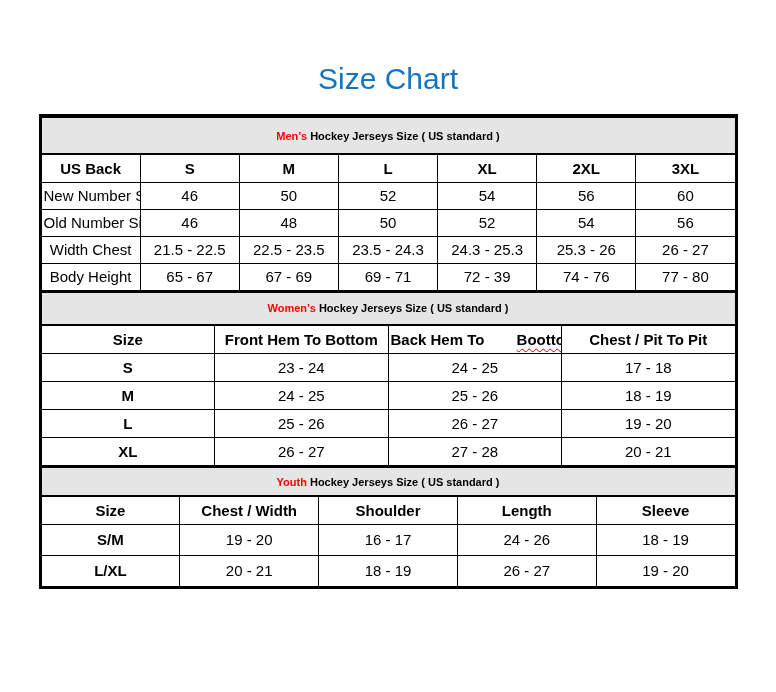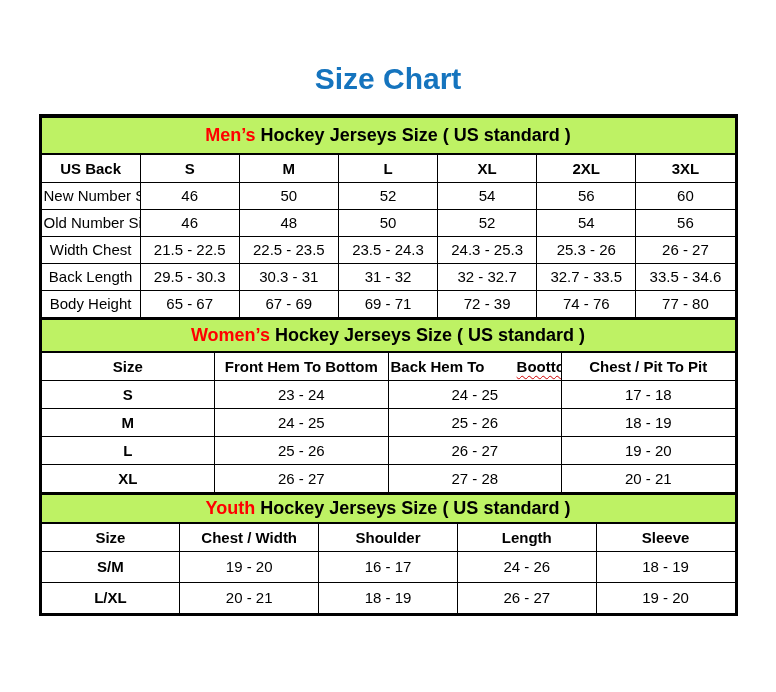--- a/index.html
+++ b/index.html
@@ -8,21 +8,21 @@
     width: 776px; height: 692px;
     background: #ffffff;
     font-family: "Liberation Sans", sans-serif;
     color: #000;
     overflow: hidden;
   }
   .title {
     margin: 62px 0 18px 0;
     text-align: center;
     font-size: 30px;
-    font-weight: bold;
+    font-weight: normal;
     color: #1574BE;
     letter-spacing: 0px;
   }
   .tables-wrap {
     width: 699px;
     margin: 0 auto;
     border: 2px solid #000;
     background: #fff;
   }
   table {
@@ -34,23 +34,23 @@
     border: 1px solid #000;
     text-align: center;
     vertical-align: middle;
     font-size: 15px;
     padding: 1px 2px;
     overflow: hidden;
     white-space: nowrap;
   }
   thead th { font-weight: bold; }
   .banner-cell {
-    background: #bef264;
+    background: #e5e5e5;
     font-weight: bold;
-    font-size: 18px;
+    font-size: 11px;
     border-top: 2px solid #000;
     border-bottom: 2px solid #000;
   }
   .banner-accent { color: #FF0000; }
   .row-label { font-weight: bold; }
   
   .t-mens .row-label { font-weight: normal; }
   .t-mens .banner-cell { height: 37px; }
   .t-mens thead th { height: 28px; }
   .t-mens tbody td { height: 27px; }
@@ -121,29 +121,20 @@
           <tr>
             <td class="row-label">Width Chest</td>
             <td>21.5 - 22.5</td>
             <td>22.5 - 23.5</td>
             <td>23.5 - 24.3</td>
             <td>24.3 - 25.3</td>
             <td>25.3 - 26</td>
             <td>26 - 27</td>
           </tr>
           <tr>
-            <td class="row-label">Back Length</td>
-            <td>29.5 - 30.3</td>
-            <td>30.3 - 31</td>
-            <td>31 - 32</td>
-            <td>32 - 32.7</td>
-            <td>32.7 - 33.5</td>
-            <td>33.5 - 34.6</td>
-          </tr>
-          <tr>
             <td class="row-label">Body Height</td>
             <td>65 - 67</td>
             <td>67 - 69</td>
             <td>69 - 71</td>
             <td>72 - 39</td>
             <td>74 - 76</td>
             <td>77 - 80</td>
           </tr>
         </tbody>
     </table>

